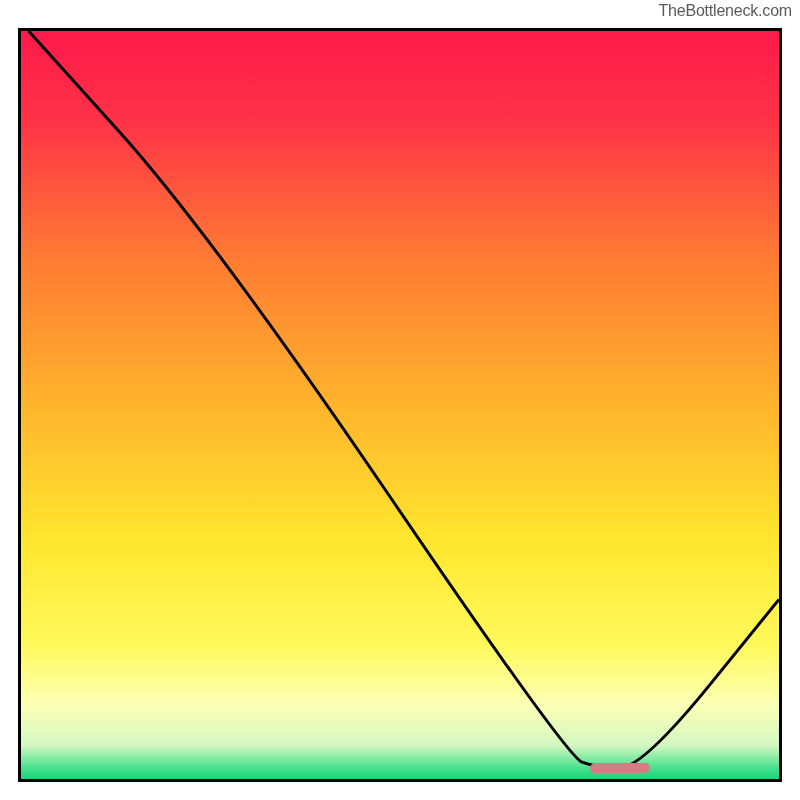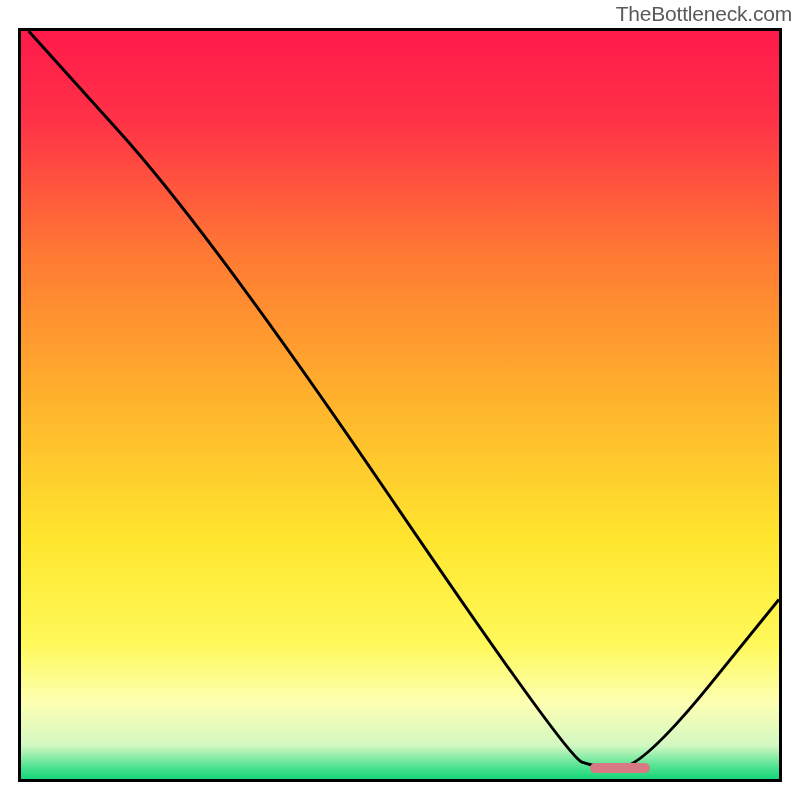--- a/index.html
+++ b/index.html
@@ -13,21 +13,21 @@
   .container {
     position: relative;
     width: 800px;
     height: 800px;
   }
   .watermark {
     position: absolute;
     top: 2px;
     right: 8px;
     color: #5a5a5a;
-    font-size: 21px;
+    font-size: 16px;
     font-weight: 500;
     letter-spacing: -0.2px;
   }
   .chart-frame {
     position: absolute;
     left: 18px;
     top: 28px;
     width: 764px;
     height: 754px;
     border: 3px solid #000;

